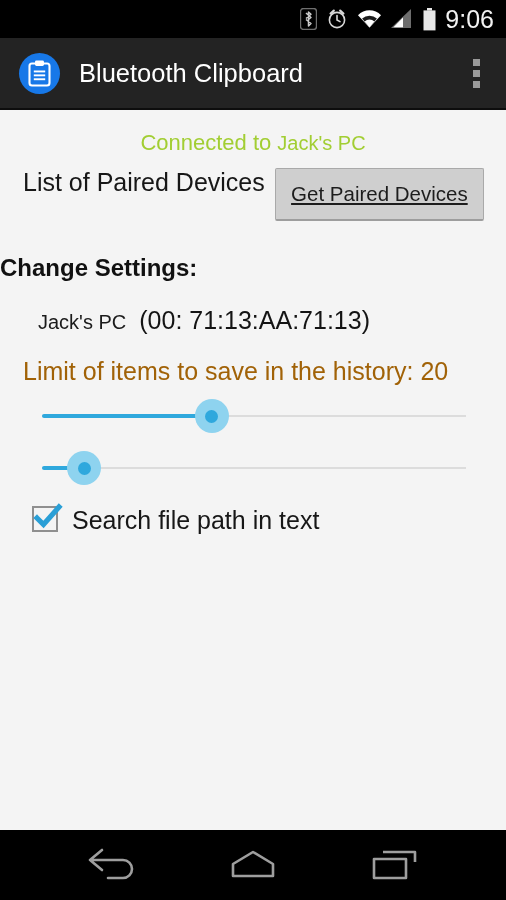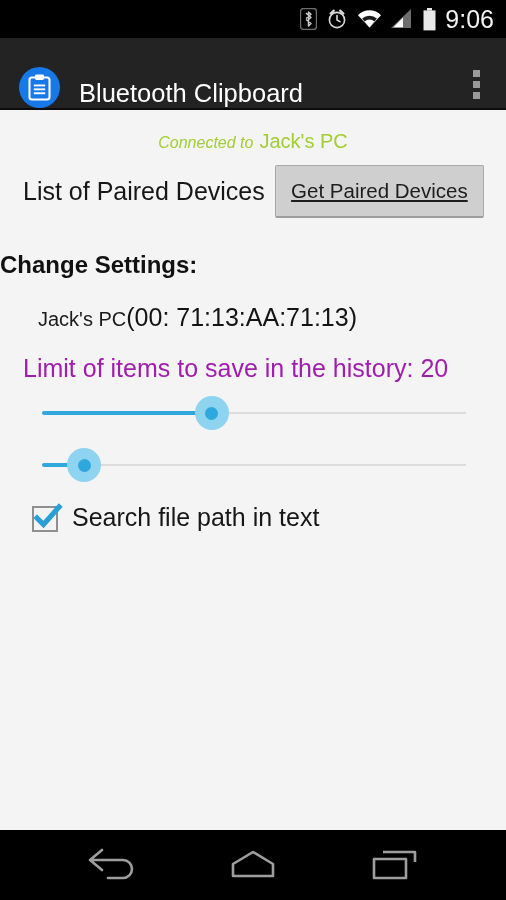--- a/index.html
+++ b/index.html
@@ -25,21 +25,21 @@
   .sb-icons { display:flex; align-items:center; gap:9px; }
   .sb-ic { display:block; }
   .sb-clock {
     color:#f2f2f2; font-size:25px; letter-spacing:0px;
     margin-left:8px; font-family:"Liberation Sans", sans-serif;
   }
 
   
   .actionbar {
     height:72px; background:#232323;
-    display:flex; align-items:flex-end;
+    display:flex; align-items:center;
     padding-left:19px; padding-right:14px;
     flex:0 0 72px; border-bottom:2px solid #0d0d0d;
   }
   .app-icon {
     width:41px; height:41px; border-radius:50%;
     background:#1778e8; flex:0 0 41px;
     display:flex; align-items:center; justify-content:center;
   }
   .app-title {
     color:#ffffff; font-size:25.5px; margin-left:19px;
@@ -58,25 +58,25 @@
   
   .content {
     flex:1 1 auto; background:#f4f4f4;
     position:relative; overflow:hidden;
   }
 
   .conn-line {
     text-align:center; padding-top:20px;
     white-space:nowrap;
   }
-  .conn-main { color:#a2ce33; font-size:16px;font-style:italic; }
+  .conn-main { color:#a2ce33; font-size:22px; }
   .conn-dev  { color:#a2ce33; font-size:20px; margin-left:6px; }
 
   .paired-row {
-    display:flex; align-items:center;
+    display:flex; 
     margin-top:12px; padding-left:23px; padding-right:22px;
   }
   .paired-label {
     font-size:25px; color:#171717; white-space:nowrap;
   }
   .btn-paired {
     margin-left:10px; flex:1 1 auto;
     background:#cfcfcf;
     border:1px solid #a9a9a9;
     border-bottom:2px solid #9d9d9d;
@@ -91,25 +91,25 @@
   .settings-title {
     text-align:left; margin-top:33px;
     font-size:24px; font-weight:bold; color:#111111;
   }
 
   .device-line {
     margin-top:24px; padding-left:38px;
     display:flex; align-items:baseline; white-space:nowrap;
   }
   .device-name { font-size:20px; color:#1b1b1b; }
-  .device-mac  { font-size:25px; color:#141414; margin-left:0; }
+  .device-mac  { font-size:25px; color:#141414; margin-left:13px; }
 
   .setting-label {
     margin-top:22px; padding-left:23px;
-    font-size:25px; color:#a21caf; white-space:nowrap;
+    font-size:25px; color:#a16207; white-space:nowrap;
   }
 
   
   .slider {
     position:relative; height:44px;
     margin-top:8px; margin-left:42px; margin-right:40px;
     cursor:pointer;
   }
   .slider .track {
     position:absolute; left:0; right:0; top:21px;
@@ -123,21 +123,21 @@
     position:absolute; top:5px; width:34px; height:34px;
     border-radius:50%; background:#8ed3ef;
   }
   .slider .thumb {
     position:absolute; top:16px; width:13px; height:13px;
     border-radius:50%; background:#2fa8dd;
   }
 
   
   .check-row {
-    display:flex; align-items:flex-end;
+    display:flex; align-items:flex-start;
     margin-top:16px; padding-left:32px; cursor:pointer;
   }
   .cbox {
     position:relative; width:26px; height:26px; flex:0 0 26px;
     border:2px solid #8f8f8f; background:#f4f4f4;
   }
   .cbox svg { position:absolute; left:-4px; top:-9px; }
   .check-label {
     margin-left:14px; font-size:25px; color:#171717; white-space:nowrap;
   }

